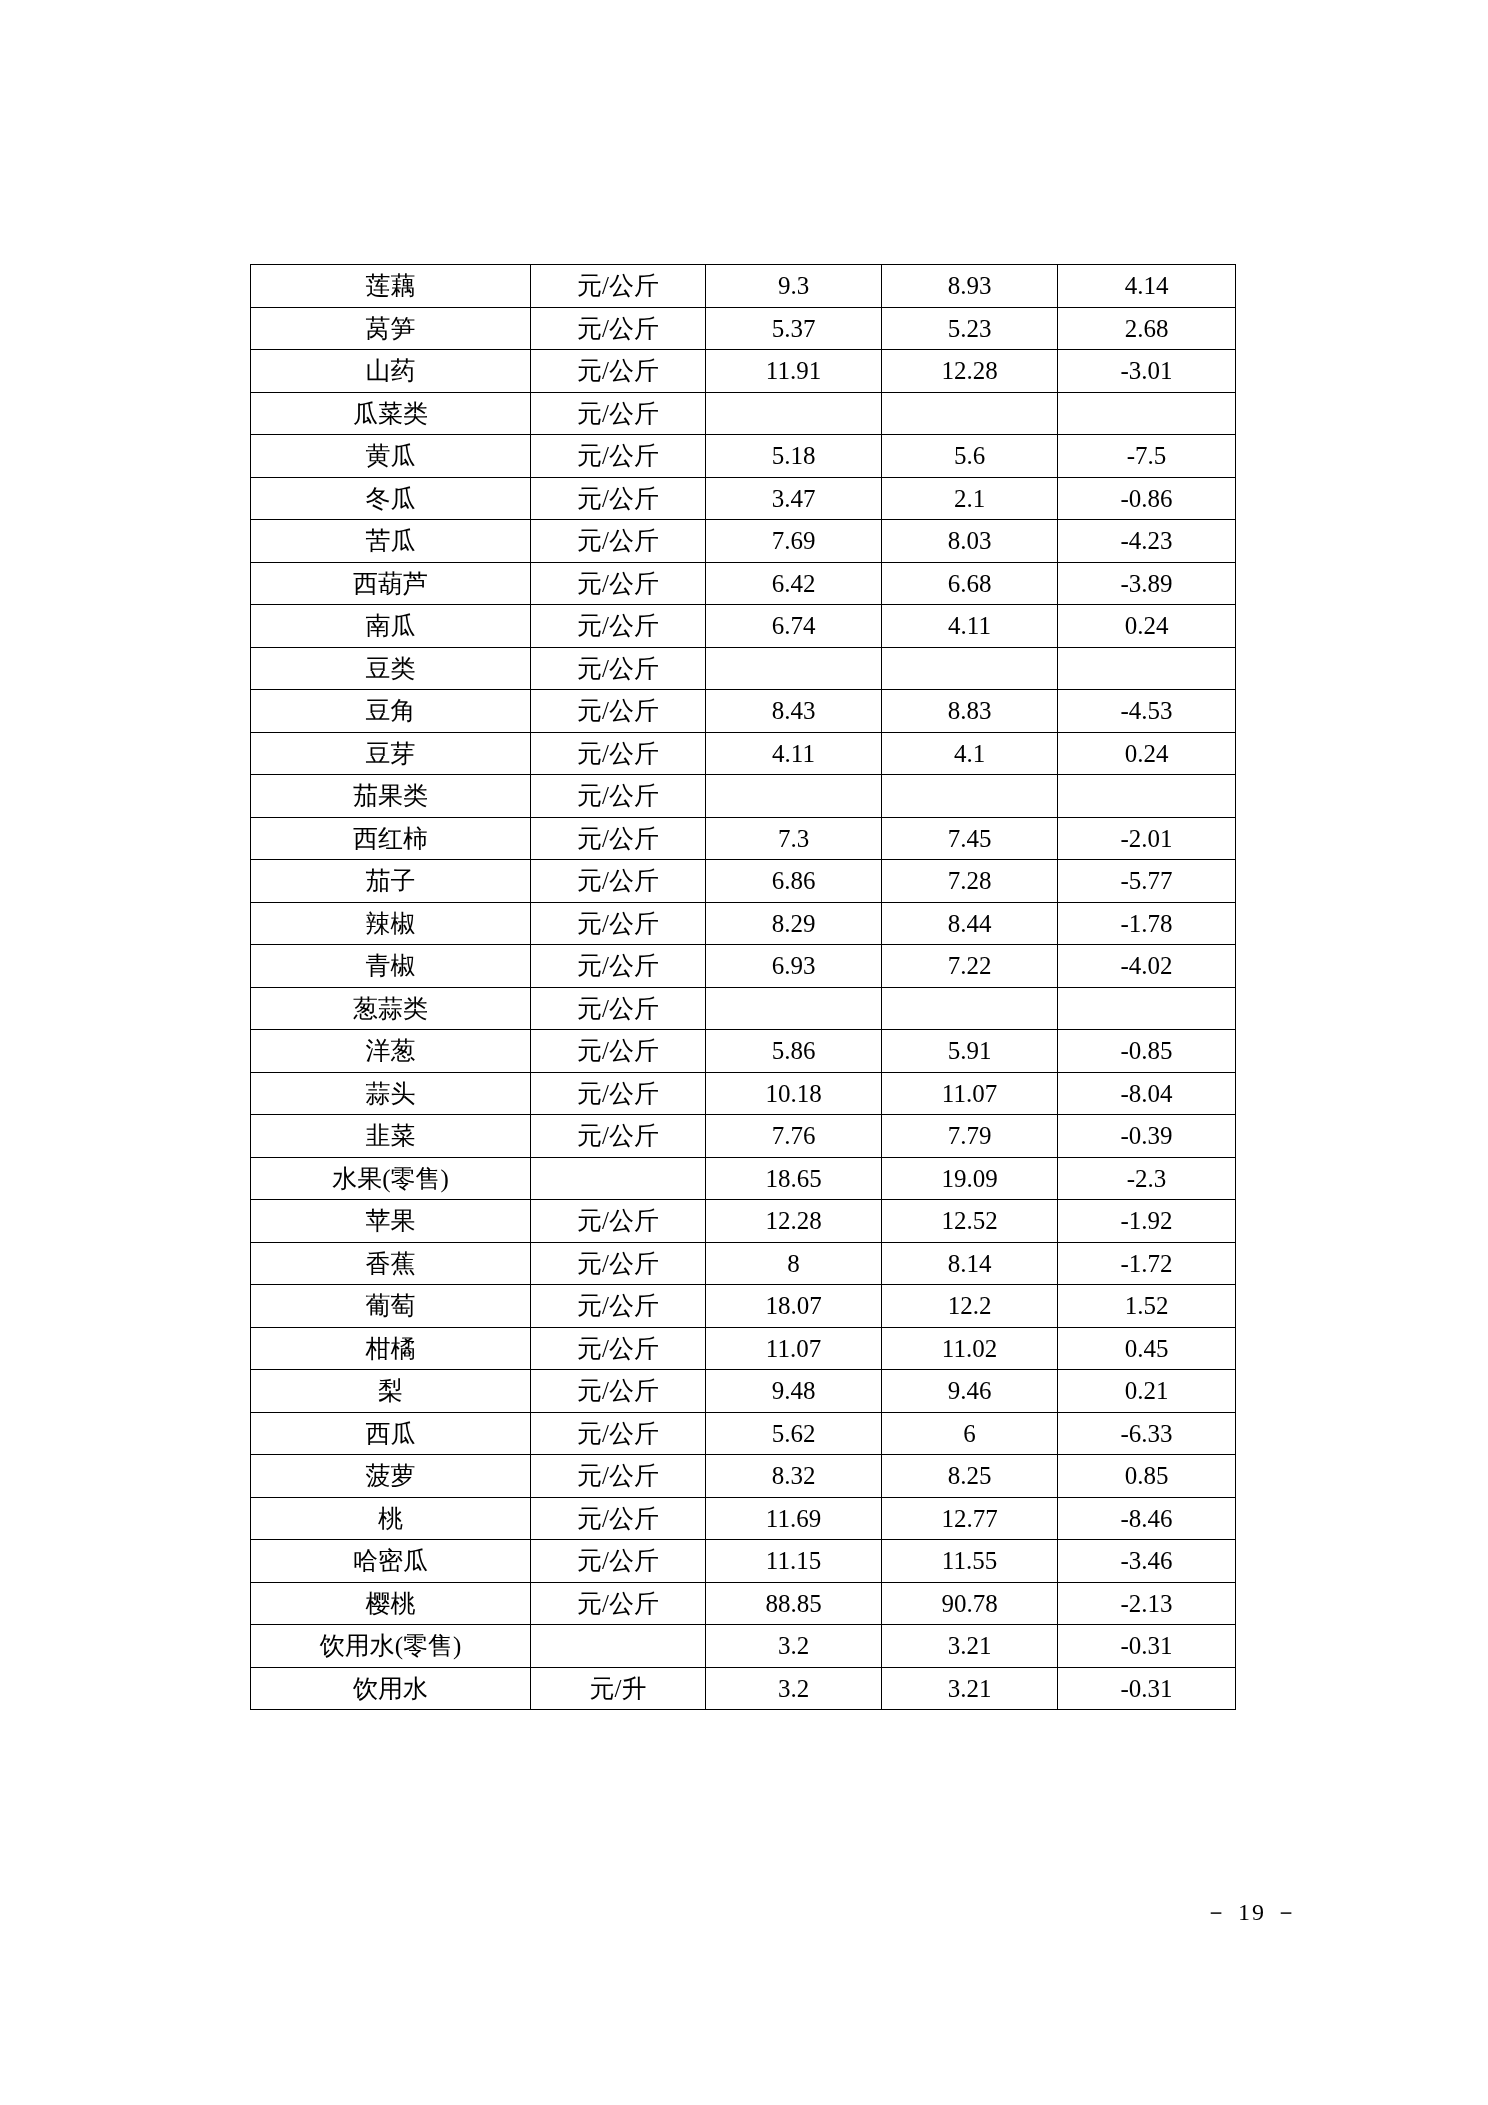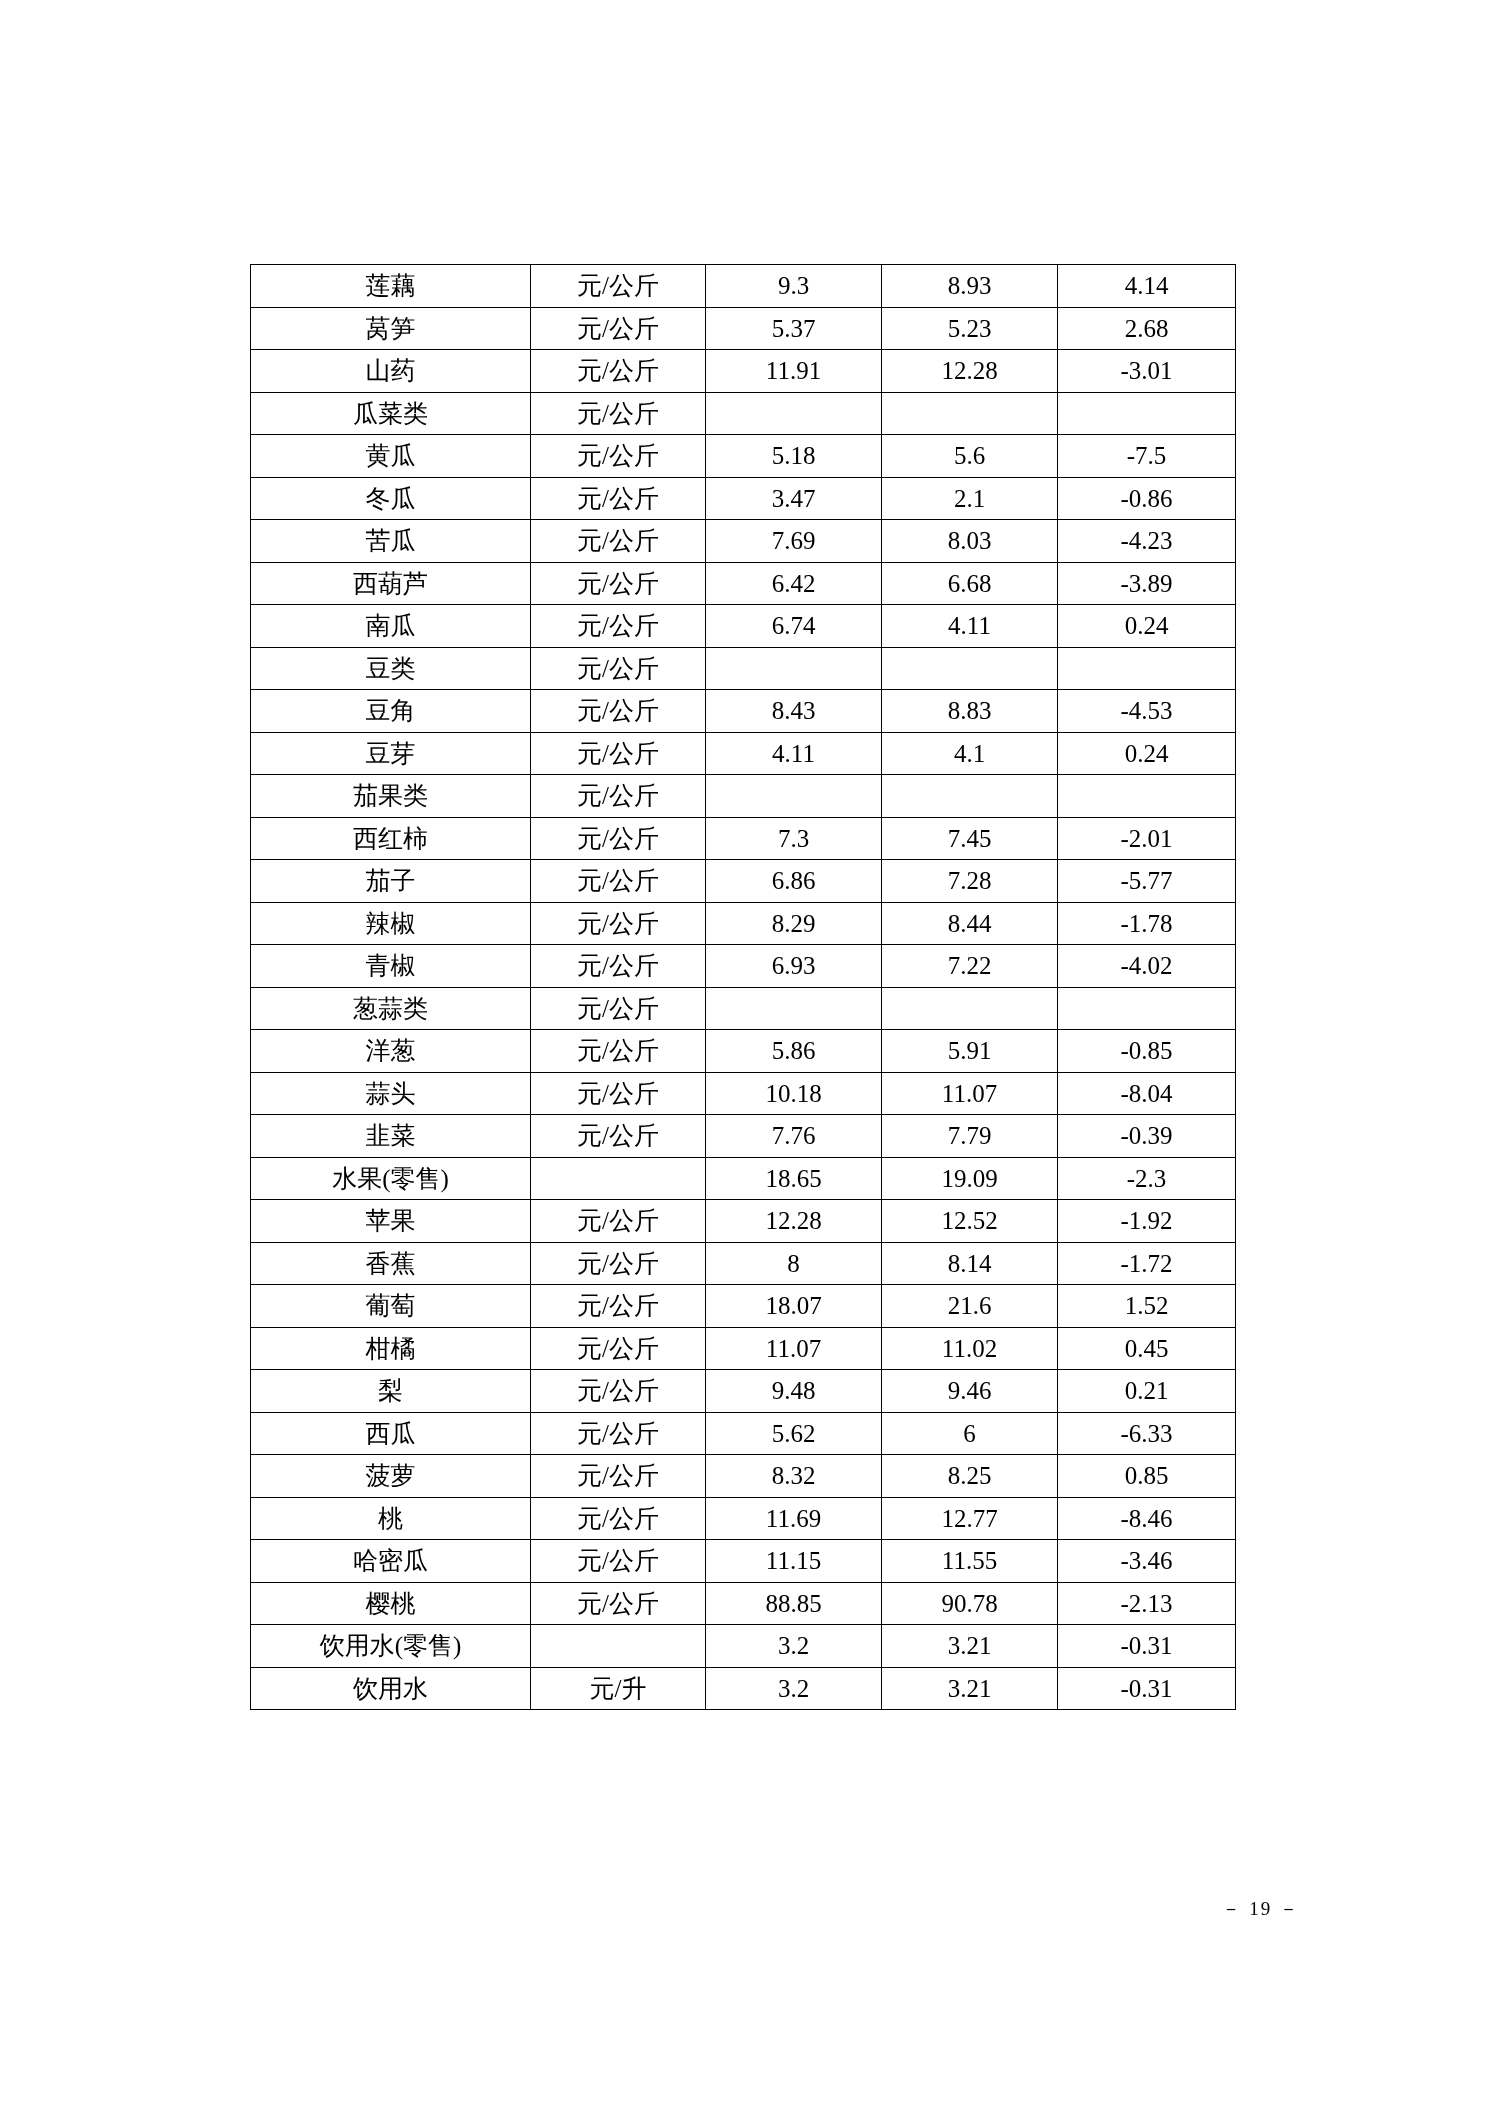--- a/index.html
+++ b/index.html
@@ -48,21 +48,21 @@
   col.c-val1  { width: 176px; }
   col.c-val2  { width: 176px; }
   col.c-val3  { width: 178px; }
 
   .page-number {
     position: absolute;
     left: 0;
     top: 1880px;
     width: 1300px;
     text-align: right;
-    font-size: 19px;
+    font-size: 24px;
     letter-spacing: 2px;
     font-family: "Liberation Serif", "DejaVu Serif", serif;
   }
 </style>
 </head>
 <body>
 
 <div class="page">
 
   <div class="table-wrap">
@@ -240,21 +240,21 @@
             <td>香蕉</td>
             <td>元/公斤</td>
             <td>8</td>
             <td>8.14</td>
             <td>-1.72</td>
           </tr>
           <tr>
             <td>葡萄</td>
             <td>元/公斤</td>
             <td>18.07</td>
-            <td>21.6</td>
+            <td>12.2</td>
             <td>1.52</td>
           </tr>
           <tr>
             <td>柑橘</td>
             <td>元/公斤</td>
             <td>11.07</td>
             <td>11.02</td>
             <td>0.45</td>
           </tr>
           <tr>

